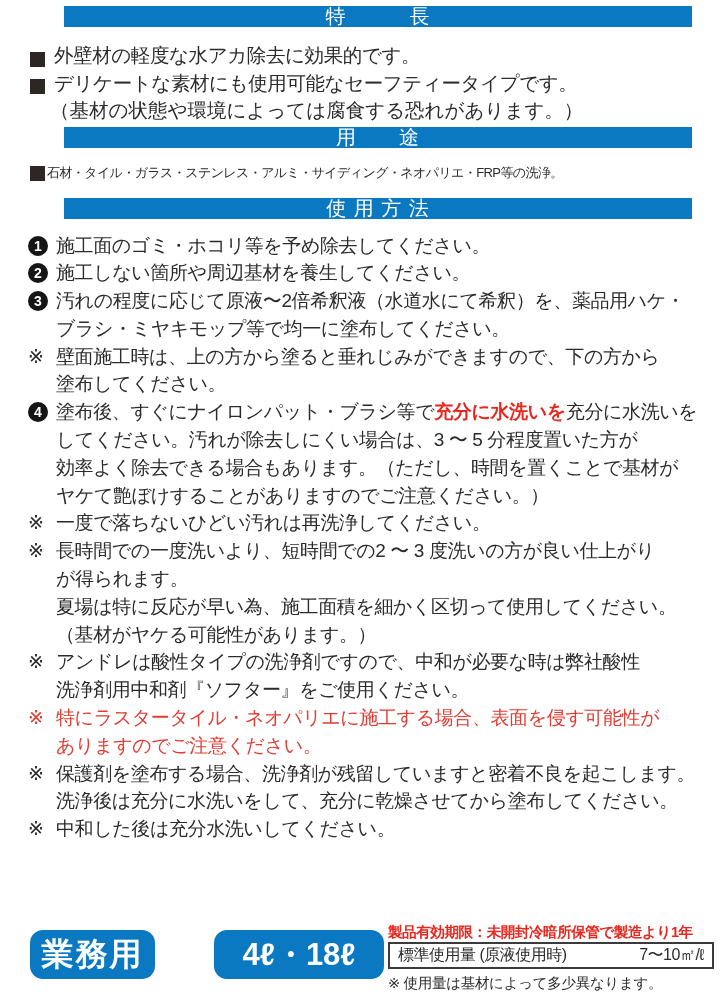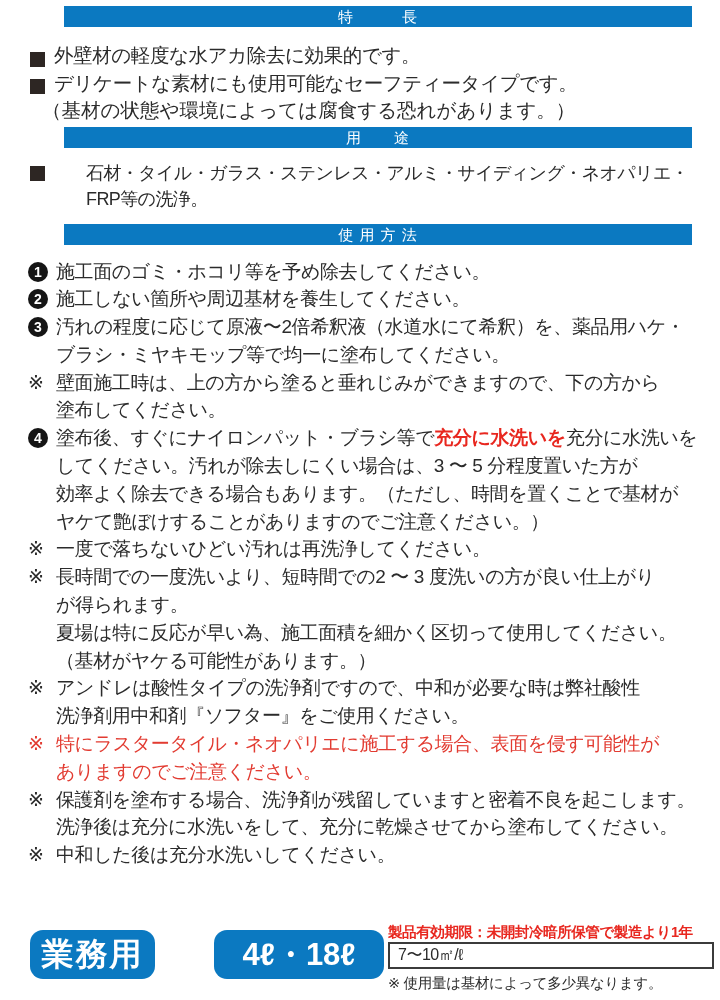--- a/index.html
+++ b/index.html
@@ -4,34 +4,34 @@
 <style>
   html,body{margin:0;padding:0;}
   body{
     width:720px;height:1000px;background:#ffffff;position:relative;overflow:hidden;
     font-family:"Liberation Sans","DejaVu Sans",sans-serif;
     color:#2b2b2b;
   }
   .bar{
     box-sizing:border-box;margin-left:64px;width:628px;height:21px;
     background:#0b79c1;color:#ffffff;text-align:center;
-    font-size:15px;line-height:21px;letter-spacing:1px;
+    font-size:20px;line-height:21px;letter-spacing:1px;
   }
   .bar1{margin-top:6px;}
   .bar2{margin-top:2px;}
   .bar3{margin-top:12px;}
 
   
   .features{margin:15px 0 0 30px;font-size:19.5px;}
   .feat{display:flex;line-height:27.5px;align-items:center;}
   .sq{width:15px;height:15px;background:#2d2623;margin:7px 9px 0 0;flex:none;}
-  .feat-note{margin-left:12px;line-height:27.5px;}
+  .feat-note{margin-left:20px;line-height:27.5px;}
 
   
-  .uses-line{margin:12px 0 0 30px;font-size:18px;letter-spacing:-0.6px;line-height:26px;display:flex;align-items:flex-start;gap:39px;}
+  .uses-line{margin:12px 0 0 30px;font-size:13px;letter-spacing:-0.6px;line-height:26px;display:flex;align-items:flex-start;}
   .uses-line .sq{margin:6px 2px 0 0;}
 
   
   .usage{margin:13px 0 0 28px;font-size:19px;}
   .row{display:flex;line-height:27.8px;align-items:flex-start;}
   .mark{flex:none;width:28px;}
   .num{display:block;width:20px;height:20px;border-radius:50%;background:#151515;color:#fff;
        font-size:14px;font-weight:bold;text-align:center;line-height:20px;margin-top:4px;}
   .kome-mark{font-size:19px;}
   .txt{white-space:pre-line;letter-spacing:-0.4px;flex:1;}
@@ -163,16 +163,17 @@
   </div>
 
 </div>
 
 <div class="badge badge-biz">業務用</div>
 <div class="badge badge-vol">4ℓ・18ℓ</div>
 
 <div class="expiry">製品有効期限：未開封冷暗所保管で製造より1年</div>
 
 <div class="stdbox">
+  <span>標準使用量 (原液使用時)</span>
   <span>7〜10㎡/ℓ</span>
 </div>
 
 <div class="footnote">※ 使用量は基材によって多少異なります。</div>
 
 </body></html>

